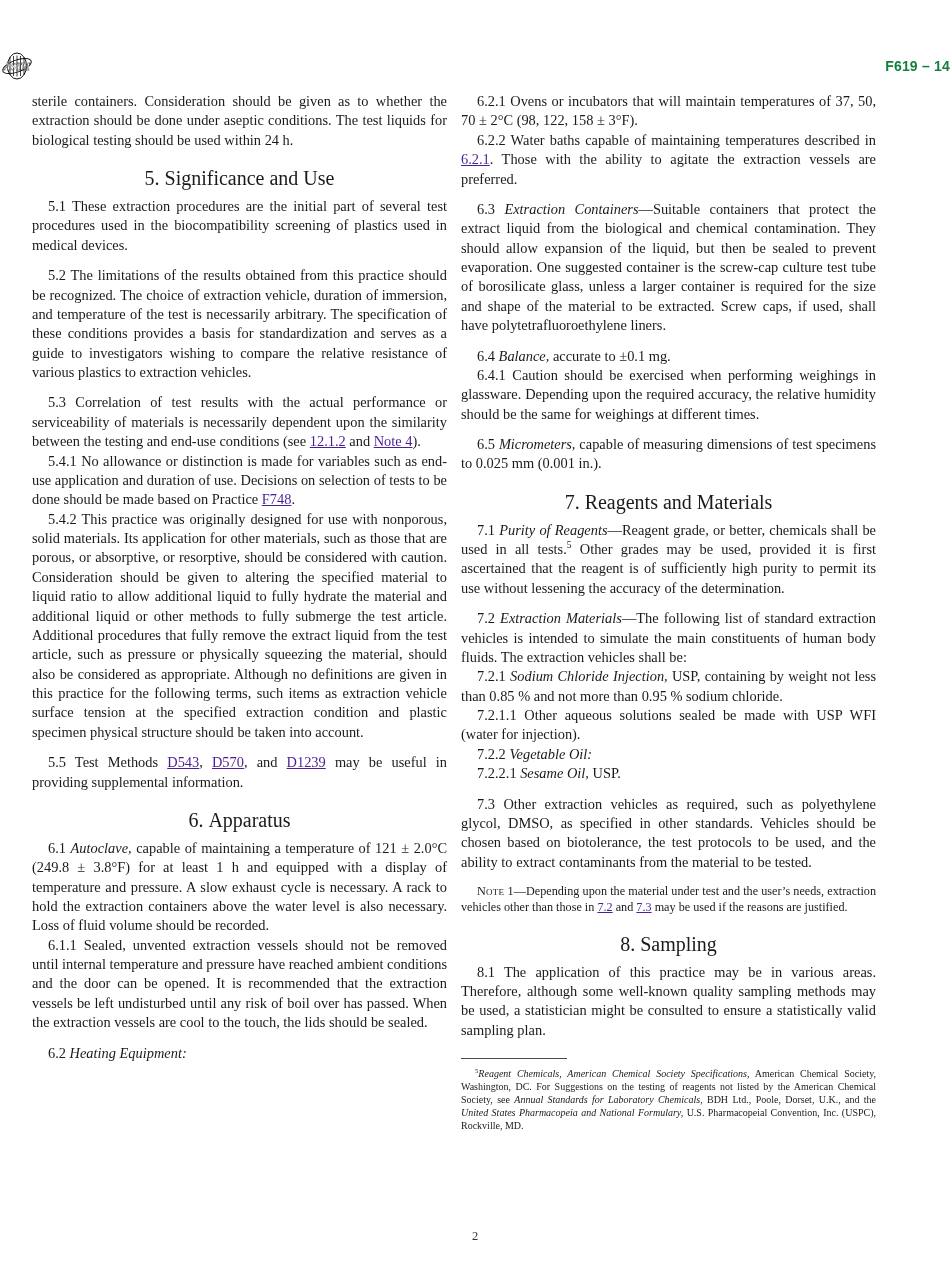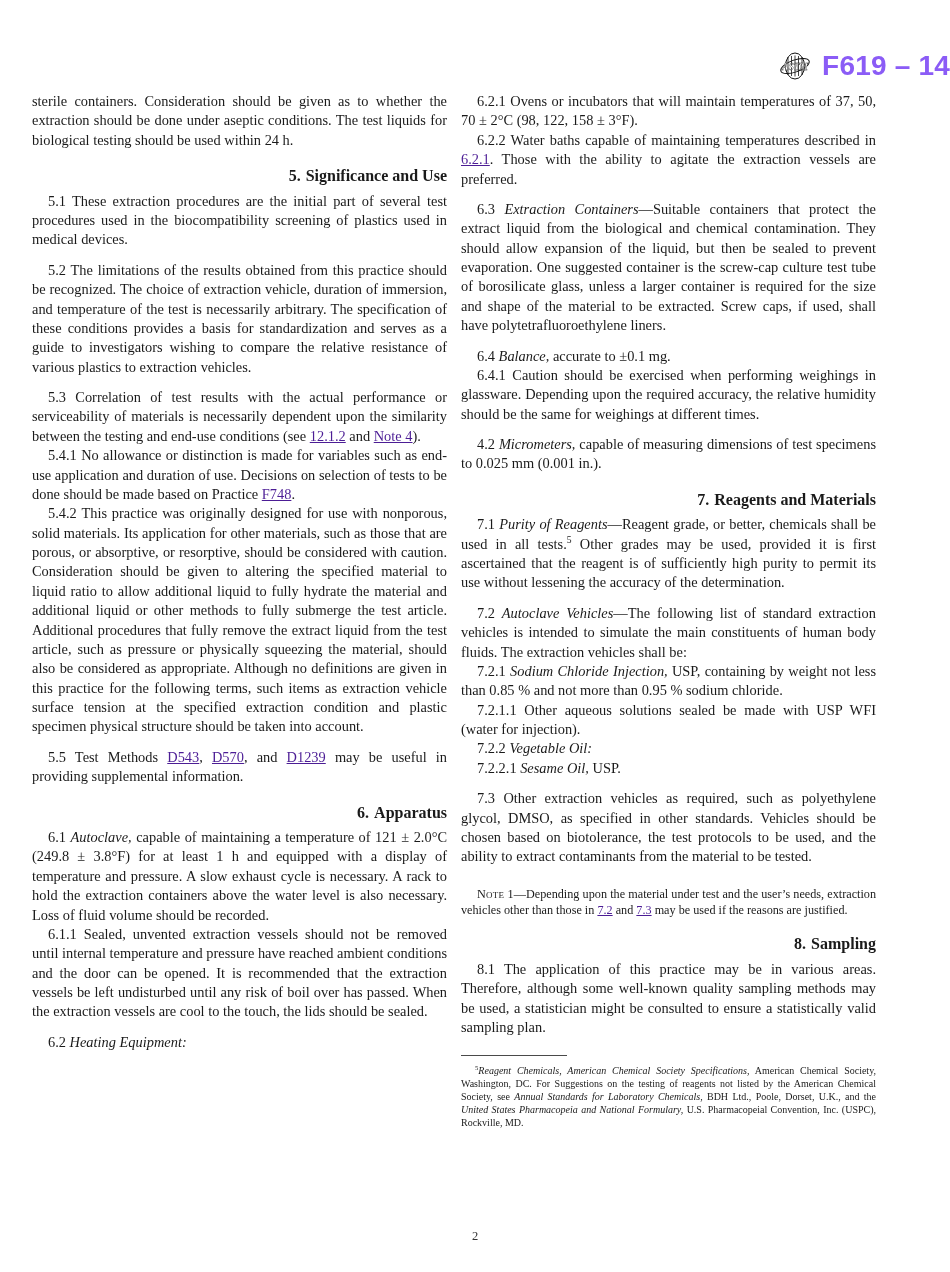--- a/index.html
+++ b/index.html
@@ -24,35 +24,35 @@
   }
 
   
   .header {
     position: absolute;
     top: 48px;
     left: 0;
     width: 950px;
     display: flex;
     align-items: center;
-    justify-content: flex-end;
+    justify-content: space-between;
     gap: 8px;
     height: 36px;
   }
   .astm-logo {
     width: 36px;
     height: 32px;
     display: block;
   }
   .doc-designation {
     font-family: "Liberation Sans", "DejaVu Sans", sans-serif;
     font-weight: bold;
-    font-size: 28px;
+    font-size: 14px;
     letter-spacing: 0.2px;
-    color: #8b5cf6;
+    color: #15803d;
   }
 
   
   .columns {
     position: absolute;
     top: 92px;
     left: 32px;
     width: 858px;
     display: flex;
     gap: 14px;
@@ -72,44 +72,44 @@
   }
   p.body {
     text-indent: 16px;
   }
   p.body.noindent { text-indent: 0; }
 
   
   p.gap-before { margin-top: 11px; font-family: Liberation Serif, serif; }
 
   .sec-head {
-    font-weight: bold;
-    font-size: 16px;
+    font-weight: normal;
+    font-size: 20px;
     margin-top: 15px;
     margin-bottom: 5px;
-    text-align: right;
+    text-align: center;
   }
   .sec-head .num { margin-right: 5px; }
 
   i, .ital { font-style: italic; }
   .link {
     color: #4c1d95;
   }
   sup {
     font-size: 0.67em;
     vertical-align: super;
     line-height: 0;
   }
 
   
   .note {
     font-size: 12.2px;
     line-height: 1.30;
     text-align: justify;
-    margin-top: 20px;
+    margin-top: 12px;
     text-indent: 16px;
   }
   .note .notelabel {
     font-variant: small-caps;
     letter-spacing: 0.2px;
   }
 
   
   .footnote-rule {
     width: 106px;
@@ -214,33 +214,33 @@
         <span>6.3  </span><i>Extraction Containers</i><span>—Suitable containers that protect the extract liquid from the biological and chemical contamination. They should allow expansion of the liquid, but then be sealed to prevent evaporation. One suggested container is the screw-cap culture test tube of borosilicate glass, unless a larger container is required for the size and shape of the material to be extracted. Screw caps, if used, shall have polytetrafluoroethylene liners.</span>
       </p>
 
       <p class="body gap-before">
         <span>6.4  </span><i>Balance,</i><span> accurate to ±0.1 mg.</span>
       </p>
 
       <p class="body">6.4.1  Caution should be exercised when performing weighings in glassware. Depending upon the required accuracy, the relative humidity should be the same for weighings at different times.</p>
 
       <p class="body gap-before">
-        <span>4.2  </span><i>Micrometers,</i><span> capable of measuring dimensions of test specimens to 0.025 mm (0.001 in.).</span>
+        <span>6.5  </span><i>Micrometers,</i><span> capable of measuring dimensions of test specimens to 0.025 mm (0.001 in.).</span>
       </p>
 
       <h2 class="sec-head">
         <span class="num">7.</span><span>Reagents and Materials</span>
       </h2>
 
       <p class="body">
         <span>7.1  </span><i>Purity of Reagents</i><span>—Reagent grade, or better, chemicals shall be used in all tests.</span><sup>5</sup><span> Other grades may be used, provided it is first ascertained that the reagent is of sufficiently high purity to permit its use without lessening the accuracy of the determination.</span>
       </p>
 
       <p class="body gap-before">
-        <span>7.2  </span><i>Autoclave Vehicles</i><span>—The following list of standard extraction vehicles is intended to simulate the main constituents of human body fluids. The extraction vehicles shall be:</span>
+        <span>7.2  </span><i>Extraction Materials</i><span>—The following list of standard extraction vehicles is intended to simulate the main constituents of human body fluids. The extraction vehicles shall be:</span>
       </p>
 
       <p class="body">
         <span>7.2.1  </span><i>Sodium Chloride Injection,</i><span> USP, containing by weight not less than 0.85 % and not more than 0.95 % sodium chloride.</span>
       </p>
 
       <p class="body">7.2.1.1  Other aqueous solutions sealed be made with USP WFI (water for injection).</p>
 
       <p class="body">
         <span>7.2.2  </span><i>Vegetable Oil:</i>

